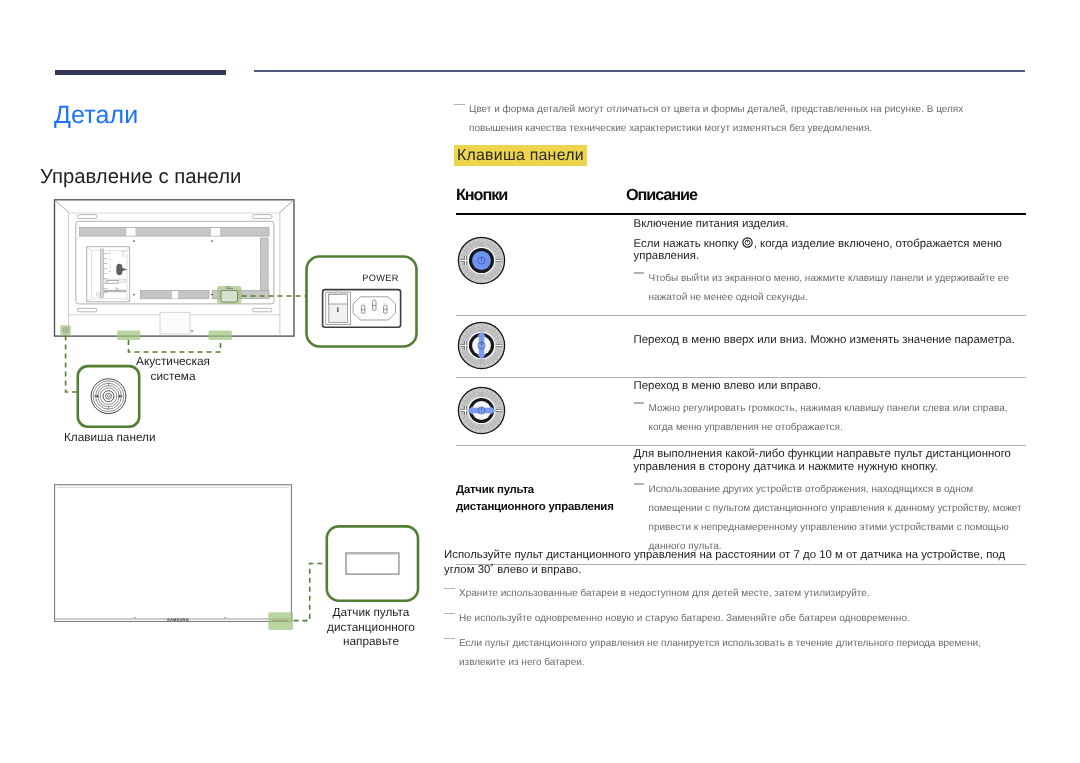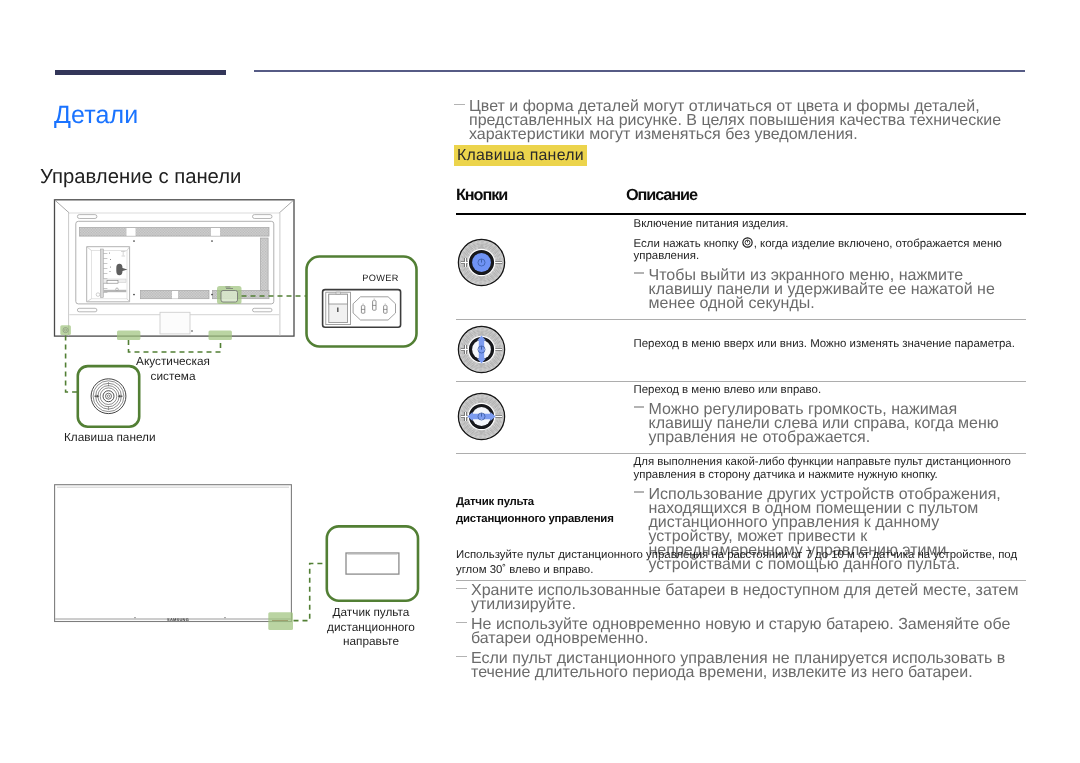--- a/index.html
+++ b/index.html
@@ -13,22 +13,22 @@
   .hdr-line{position:absolute;left:254px;top:70px;width:771px;height:2px;background:#565b85;}
 
   
   .h1{position:absolute;left:54px;top:103px;font-size:25px;color:#1a73ff;
       letter-spacing:.1px;line-height:1;}
   .h2{position:absolute;left:40px;top:167px;font-size:20.3px;color:#202020;line-height:1;}
 
   
   .rcol{position:absolute;left:0;top:0;width:1080px;height:763px;}
 
-  .note{position:relative;padding-left:15px;color:#6b6b6b;font-size:16px;
-        line-height:14px;}
+  .note{position:relative;padding-left:15px;color:#6b6b6b;font-size:10px;
+        line-height:19px;}
   .note .dash{position:absolute;left:0px;top:3.6px;width:10.8px;height:1.6px;background:#b3b3b3;}
 
   #intro-note{position:absolute;left:454px;top:100px;width:539px;}
 
   .hl-wrap{position:absolute;left:454.3px;top:145.4px;}
   .hl{display:inline-block;background:#ecd44c;color:#2a2a2a;font-size:15.9px;
       letter-spacing:0.25px;padding:2.6px 3.6px 2.3px 2.7px;line-height:1;}
 
   table.btns{border-collapse:collapse;position:absolute;left:456px;top:183px;
              width:570px;table-layout:fixed;}
@@ -52,21 +52,21 @@
   .rowlabel{font-size:11.4px;font-weight:bold;color:#0d0d0d;line-height:17px;position:relative;top:-6px;letter-spacing:-0.22px;}
   .rowicon{padding:0 0 1.5px 1px;line-height:0;}
   tr.r0 .rowicon{position:relative;top:-4px;}
   .desc .note{margin-top:6px;padding-bottom:8px;padding-right:2px;}
 
   
   #diagram-top{position:absolute;left:0px;top:0px;width:1080px;height:763px;}
   #diagram-bottom{position:absolute;left:0px;top:0px;}
   .dlabel{position:absolute;font-size:11.5px;color:#1e1e1e;line-height:14.5px;text-align:center;}
 
-  #footer-block{position:absolute;left:456px;top:548px;width:578px;}
+  #footer-block{position:absolute;left:444px;top:548px;width:578px;}
   .foot-para{font-size:11.4px;color:#1d1d1d;line-height:15.0px;}
   .foot-note{margin-top:6px;}
 </style>
 </head>
 <body>
 
 <div class="page">
   <div class="hdr-bar"></div>
   <div class="hdr-line"></div>
   <div class="h1">Детали</div>

